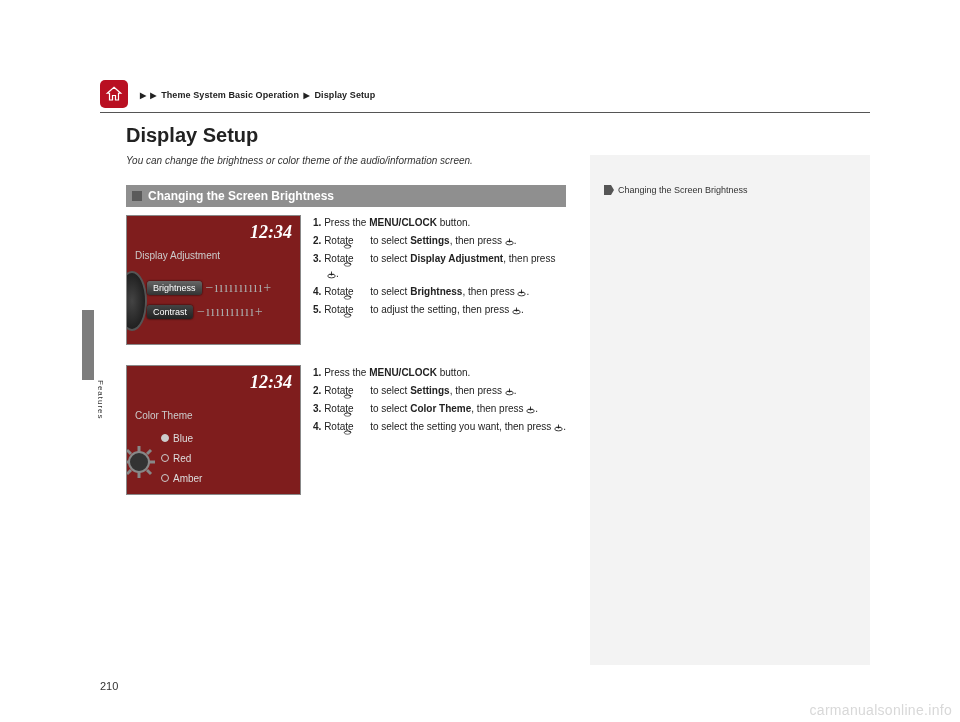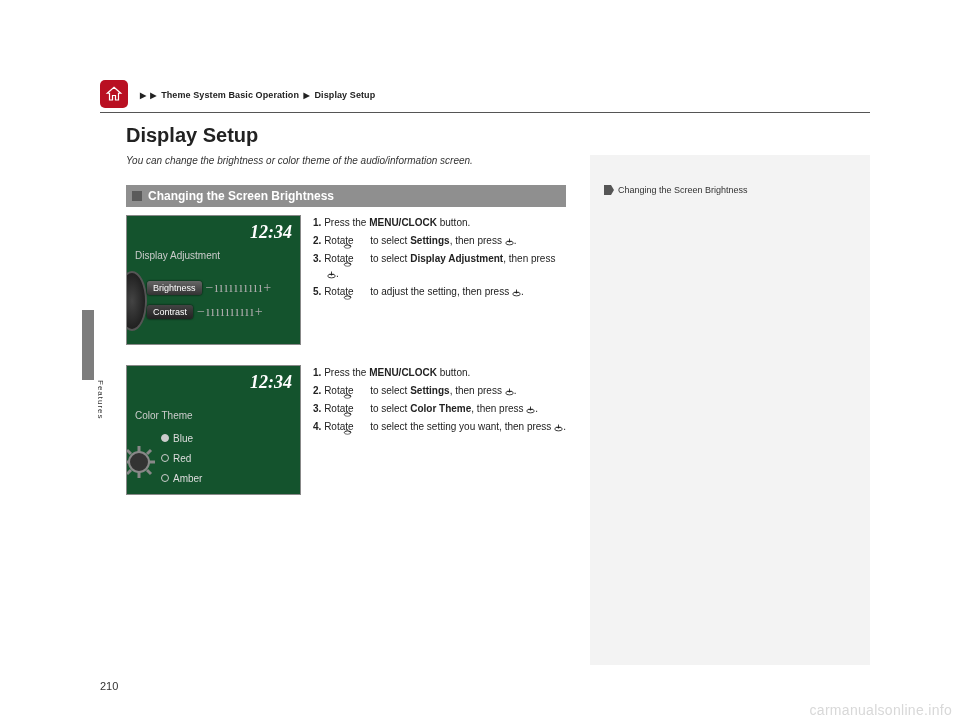--- a/index.html
+++ b/index.html
@@ -102,21 +102,21 @@
   }
   .section-body {
     display: flex;
     gap: 12px;
     margin-bottom: 20px;
   }
   .screenshot {
     width: 175px;
     height: 130px;
     border: 1px solid #888;
-    background: #14532d;
+    background: #7f1d1d;
     position: relative;
     overflow: hidden;
     flex-shrink: 0;
   }
   .screenshot .clock {
     position: absolute;
     right: 8px;
     top: 6px;
     color: #fff;
     font-style: italic;
@@ -279,20 +279,28 @@
                 <path d="M15 6 L17 9 L13 8 Z" fill="#000"></path>
               </svg></span><span> to select </span><b>Settings</b><span>, then press </span><span class="press-icon"><svg viewBox="0 0 12 12">
                 <ellipse cx="6" cy="8" rx="5" ry="2.5" fill="none" stroke="#000"></ellipse>
                 <path d="M6 2 L6 7 M4 5 L6 7 L8 5" fill="none" stroke="#000"></path>
               </svg></span>.</li>
         <li><b>3.</b> <span>Rotate </span><span class="knob-icon"><svg viewBox="0 0 20 14">
                 <ellipse cx="10" cy="9" rx="6" ry="3" fill="none" stroke="#000" stroke-width="1"></ellipse>
                 <path d="M4 9 Q10 2 16 9" fill="none" stroke="#000" stroke-width="1"></path>
                 <path d="M15 6 L17 9 L13 8 Z" fill="#000"></path>
               </svg></span><span> to select </span><b>Display Adjustment</b><span>, then press </span><span class="press-icon"><svg viewBox="0 0 12 12">
+                <ellipse cx="6" cy="8" rx="5" ry="2.5" fill="none" stroke="#000"></ellipse>
+                <path d="M6 2 L6 7 M4 5 L6 7 L8 5" fill="none" stroke="#000"></path>
+              </svg></span>.</li>
+        <li><b>4.</b> <span>Rotate </span><span class="knob-icon"><svg viewBox="0 0 20 14">
+                <ellipse cx="10" cy="9" rx="6" ry="3" fill="none" stroke="#000" stroke-width="1"></ellipse>
+                <path d="M4 9 Q10 2 16 9" fill="none" stroke="#000" stroke-width="1"></path>
+                <path d="M15 6 L17 9 L13 8 Z" fill="#000"></path>
+              </svg></span><span> to select </span><b>Brightness</b><span>, then press </span><span class="press-icon"><svg viewBox="0 0 12 12">
                 <ellipse cx="6" cy="8" rx="5" ry="2.5" fill="none" stroke="#000"></ellipse>
                 <path d="M6 2 L6 7 M4 5 L6 7 L8 5" fill="none" stroke="#000"></path>
               </svg></span>.</li>
         <li><b>5.</b> <span>Rotate </span><span class="knob-icon"><svg viewBox="0 0 20 14">
                 <ellipse cx="10" cy="9" rx="6" ry="3" fill="none" stroke="#000" stroke-width="1"></ellipse>
                 <path d="M4 9 Q10 2 16 9" fill="none" stroke="#000" stroke-width="1"></path>
                 <path d="M15 6 L17 9 L13 8 Z" fill="#000"></path>
               </svg></span><span> to adjust the setting, then press </span><span class="press-icon"><svg viewBox="0 0 12 12">
                 <ellipse cx="6" cy="8" rx="5" ry="2.5" fill="none" stroke="#000"></ellipse>
                 <path d="M6 2 L6 7 M4 5 L6 7 L8 5" fill="none" stroke="#000"></path>

